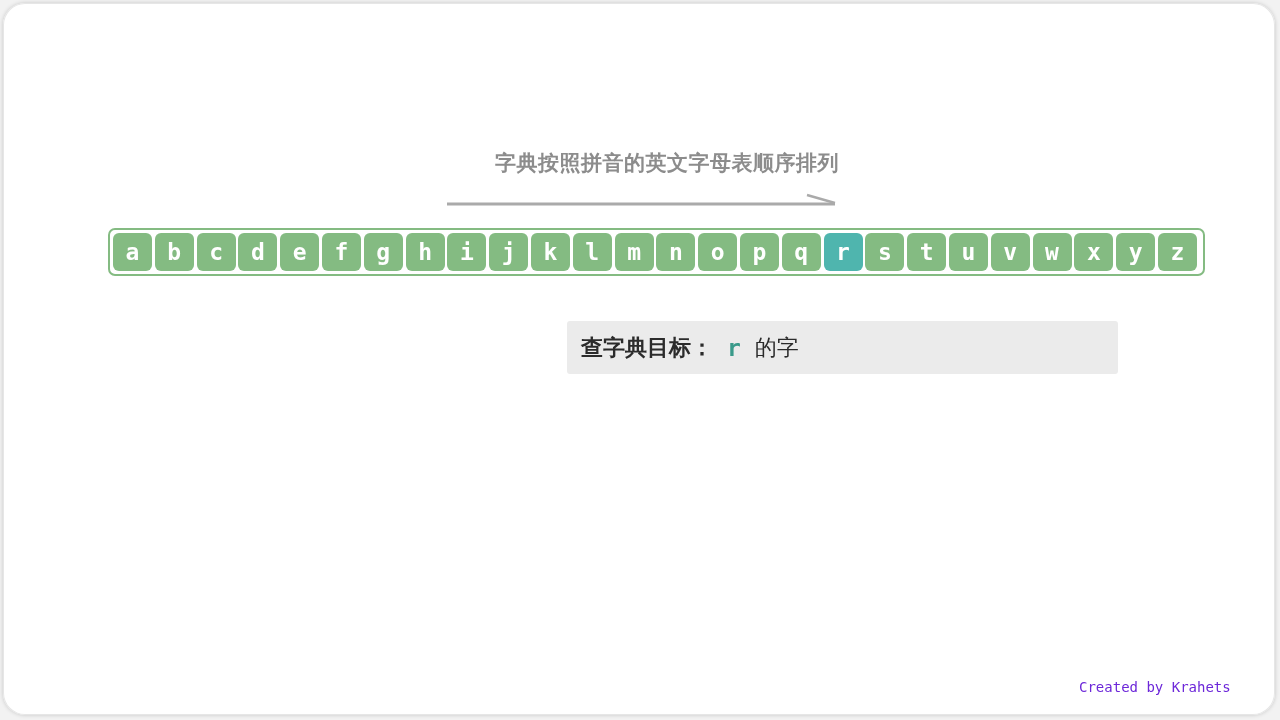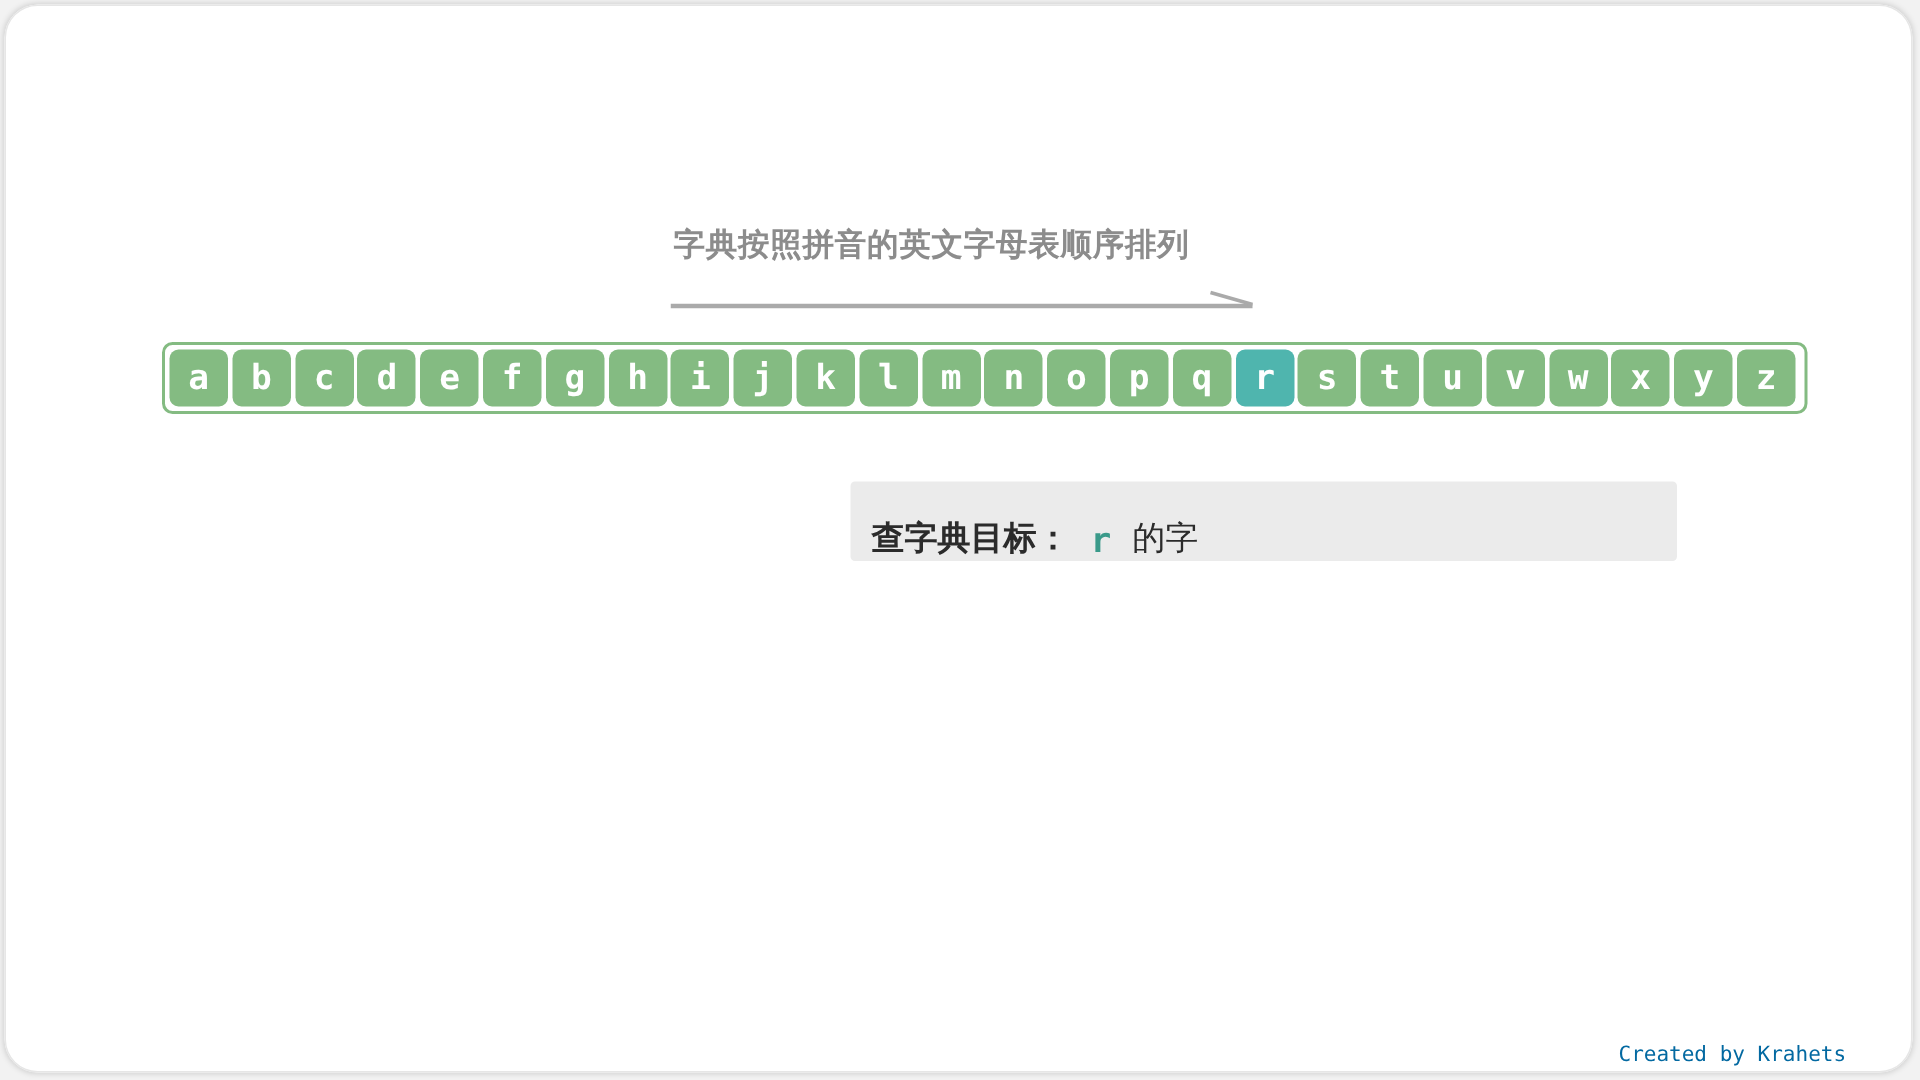--- a/index.html
+++ b/index.html
@@ -6,49 +6,49 @@
   body {
     width: 1280px; height: 720px; background: #f2f2f2; position: relative; overflow: hidden;
     font-family: "DejaVu Sans", sans-serif;
   }
   .frame {
     position: absolute; left: 3px; top: 3px; width: 1272px; height: 712px;
     background: #ffffff; border-radius: 22px;
     box-shadow: 0 0 4px rgba(0,0,0,0.18), inset 0 0 0 1px #e6e6e6;
   }
   .title {
-    position: absolute; left: 446px; top: 146px; width: 390px; text-align: left;
+    position: absolute; left: 446px; top: 146px; width: 390px; text-align: right;
     font-size: 21px; font-weight: bold; color: #8c8c8c; letter-spacing: 0.5px;
   }
   .arrow { position: absolute; left: 444px; top: 188px; }
   .strip {
     position: absolute; left: 105px; top: 225px; width: 1090px; height: 44px;
     border: 2px solid #84bb82; border-radius: 7px; background: #fff;
     display: flex; align-items: center; padding-left: 3px; box-sizing: content-box;
   }
   .cell {
     width: 39px; height: 38px; margin-right: 2.8px; background: #84bb82; border-radius: 6px;
     color: #ffffff; font-family: "DejaVu Sans Mono", monospace; font-weight: bold; font-size: 23px;
     display: flex; align-items: center; justify-content: center; flex: 0 0 auto;
   }
   .cell.hl { background: #4fb5ae; }
   .goal {
     position: absolute; left: 564px; top: 318px; width: 551px; height: 53px;
     background: #ebebeb; border-radius: 3px;
-    display: flex; align-items: flex-end; padding-left: 14px; box-sizing: border-box;
+    display: flex; align-items: center; padding-left: 14px; box-sizing: border-box;
     font-size: 22px; color: #2b2b2b;
   }
   .goal .b { font-weight: bold; }
   .goal .letter {
     font-family: "DejaVu Sans Mono", monospace; font-weight: bold; color: #3a9a8a;
     margin: 0 14px; font-size: 23px;
   }
   .credit {
     position: absolute; left: 1076px; top: 676px; font-family: "DejaVu Sans Mono", monospace;
-    font-size: 14px; color: #0369a1; margin-top: 16px;
+    font-size: 14px; color: #6d28d9;
   }
 </style>
 </head>
 <body>
 
 <div class="frame">
   <div class="title">字典按照拼音的英文字母表顺序排列</div>
 
   <svg class="arrow" width="392" height="18">
     <line x1="0" y1="13" x2="388" y2="13" stroke="#aaaaaa" stroke-width="3"></line>

